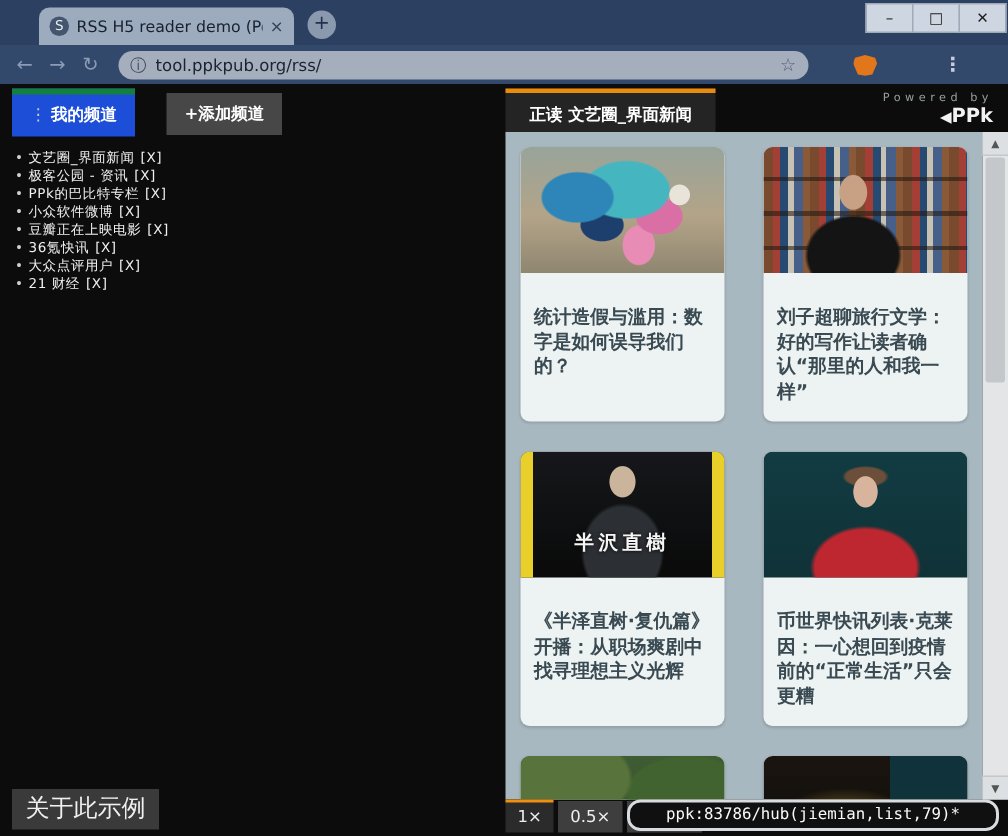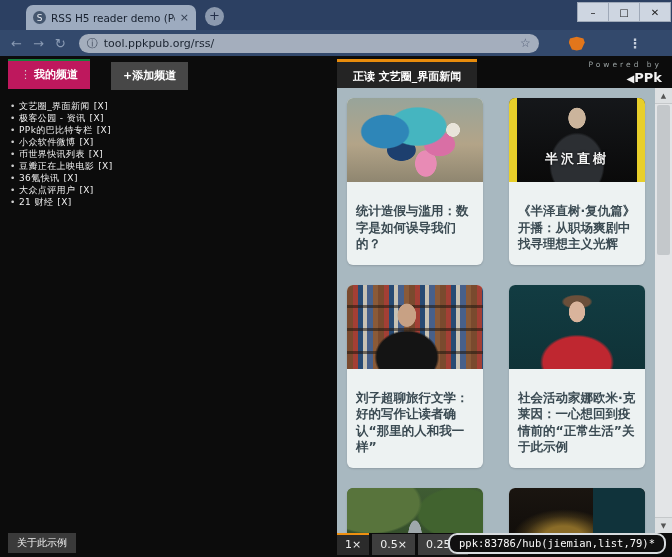--- a/index.html
+++ b/index.html
@@ -25,21 +25,21 @@
   .urlbar{margin-left:13px;width:460px;height:19px;background:#a4aebd;border-radius:10px;display:flex;
        align-items:center;padding:0 8px;gap:6px;box-sizing:border-box;}
   .url-info{color:#3f4a5c;font-size:11px;}
   .url-text{flex:1;font-size:11px;color:#1a2330;white-space:nowrap;overflow:hidden;}
   .url-star{color:#55617a;font-size:12px;}
   .fox{width:16px;height:15px;margin-left:30px;background:#e2761b;
        clip-path:polygon(50% 8%,92% 20%,100% 46%,80% 94%,50% 100%,20% 94%,0 46%,8% 20%);}
   .menu-dots{margin-left:44px;color:#c6cedb;font-size:13px;font-weight:bold;}
 
   
-  .btn-mychannels{position:absolute;left:8px;top:59px;background:#be185d;border-top:2px solid #15803d;
+  .btn-mychannels{position:absolute;left:8px;top:59px;background:#1d4ed8;border-top:4px solid #15803d;
        color:#fff;font-size:11px;font-weight:bold;padding:6px 12px 7px;}
   .btn-mychannels .ic{color:#cfcfcf;margin-right:3px;font-weight:normal;}
   .btn-addchannel{position:absolute;left:111px;top:62px;background:#474747;color:#fff;font-size:11px;
        font-weight:bold;padding:6px 12px 7px;}
   .btn-reading{position:absolute;left:337px;top:59px;background:#242424;border-top:3px solid #e88c0c;
        color:#fff;font-size:11px;font-weight:bold;padding:7px 16px 8px;}
   .powered{position:absolute;right:10px;top:60px;text-align:right;}
   .powered .l1{font-size:7.5px;letter-spacing:3px;color:#98a0a0;}
   .powered .l2{font-size:13px;font-weight:bold;color:#f2f2f2;margin-top:1px;}
   .powered .mark{font-size:10px;}
@@ -97,27 +97,27 @@
 
   
   .vscroll{position:absolute;left:655px;top:88px;width:17px;height:445px;background:#e3e5e7;box-sizing:border-box;}
   .scroll-btn{position:absolute;left:0;right:0;height:15px;background:#dde0e2;color:#555;font-size:7px;
        display:flex;align-items:center;justify-content:center;}
   .scroll-up{top:0;border-bottom:1px solid #c5c8ca;}
   .scroll-down{bottom:0;border-top:1px solid #c5c8ca;}
   .scroll-thumb{position:absolute;left:2px;right:2px;top:17px;height:150px;background:#c4c8cb;border-radius:2px;}
 
   
-  .btn-about{position:absolute;left:8px;bottom:4px;background:#3a3a3a;color:#f0f0f0;font-size:10px;
+  .btn-about{position:absolute;left:8px;bottom:4px;background:#3a3a3a;color:#f0f0f0;font-size:16px;
        padding:3px 9px;}
   .zoomgroup{position:absolute;left:337px;bottom:2px;display:flex;gap:3px;align-items:flex-end;}
   .zoombtn{background:#3e3e3e;color:#eee;font-size:11px;padding:4px 8px;}
   .zoombtn.active{background:#2b2b2b;border-top:2px solid #ef9010;padding-top:3px;}
   .ppkbox{position:absolute;right:6px;bottom:3px;border:2px solid #d8dcdf;border-radius:9px;background:#101010;
-       color:#fafafa;font-family:"DejaVu Sans Mono","Liberation Mono",monospace;font-size:10.5px;padding:2px 9px 3px;}
+       color:#fafafa;font-family:"DejaVu Sans Mono","Liberation Mono",monospace;font-size:10.5px;padding:2px 24px 3px;}
 </style>
 </head>
 <body>
 
 <div class="titlebar">
   <div class="tab">
     <span class="favicon">S</span>
     <span class="tab-title">RSS H5 reader demo (Powered</span>
     <span class="tab-close">×</span>
   </div>
@@ -150,46 +150,45 @@
 <div class="powered">
   <div class="l1">Powered by</div>
   <div class="l2"><span class="mark">◀</span><span>PPk</span></div>
 </div>
 
 <ul class="channels">
   <li><span>文艺圈_界面新闻</span><span class="chan-x">[X]</span></li>
   <li><span>极客公园 - 资讯</span><span class="chan-x">[X]</span></li>
   <li><span>PPk的巴比特专栏</span><span class="chan-x">[X]</span></li>
   <li><span>小众软件微博</span><span class="chan-x">[X]</span></li>
-  <li><span>币世界快讯列表</span><span class="chan-x">[X]</span></li>
   <li><span>豆瓣正在上映电影</span><span class="chan-x">[X]</span></li>
   <li><span>36氪快讯</span><span class="chan-x">[X]</span></li>
   <li><span>大众点评用户</span><span class="chan-x">[X]</span></li>
   <li><span>21 财经</span><span class="chan-x">[X]</span></li>
 </ul>
 
 <div class="content">
   <div class="grid">
     <div class="card">
       <div class="card-img img0"></div>
       <div class="card-title">统计造假与滥用：数字是如何误导我们的？</div>
     </div>
     <div class="card">
+      <div class="card-img img2"></div>
+      <div class="card-title">刘子超聊旅行文学：好的写作让读者确认“那里的人和我一样”</div>
+    </div>
+    <div class="card">
       <div class="card-img img1">
         <span class="poster-text">半沢直樹</span>
       </div>
       <div class="card-title">《半泽直树·复仇篇》开播：从职场爽剧中找寻理想主义光辉</div>
     </div>
     <div class="card">
-      <div class="card-img img2"></div>
-      <div class="card-title">刘子超聊旅行文学：好的写作让读者确认“那里的人和我一样”</div>
-    </div>
-    <div class="card">
       <div class="card-img img3"></div>
-      <div class="card-title">社会活动家娜欧米·克莱因：一心想回到疫情前的“正常生活”关于此示例</div>
+      <div class="card-title">币世界快讯列表·克莱因：一心想回到疫情前的“正常生活”只会更糟</div>
     </div>
     <div class="card">
       <div class="card-img img4"></div>
 
     </div>
     <div class="card">
       <div class="card-img img5"></div>
 
     </div>
   </div>

